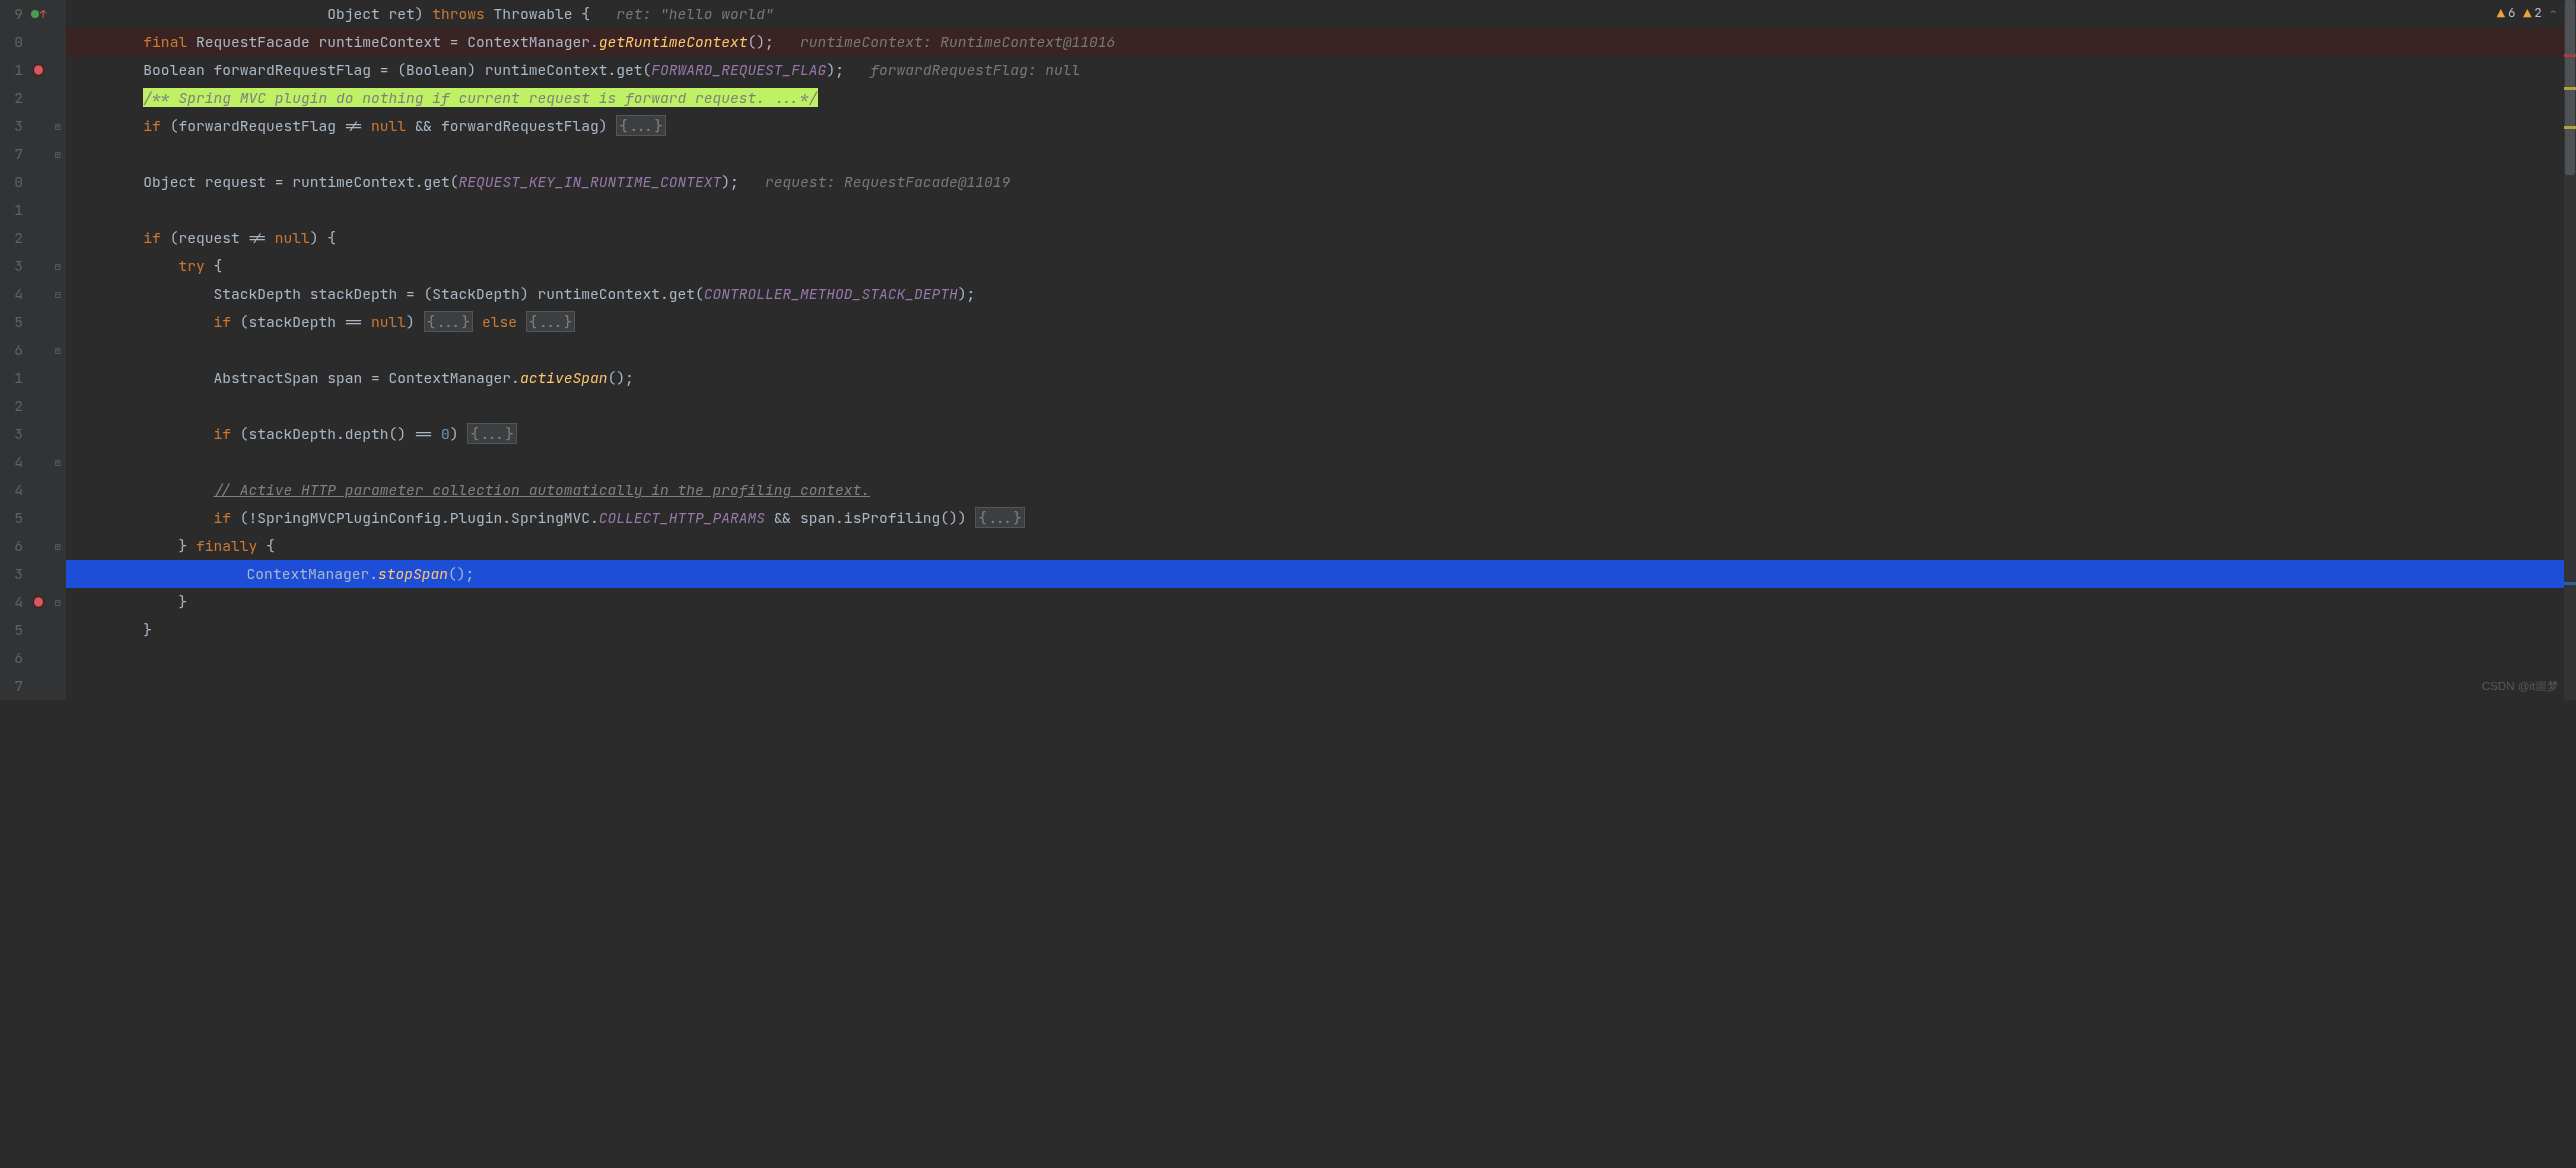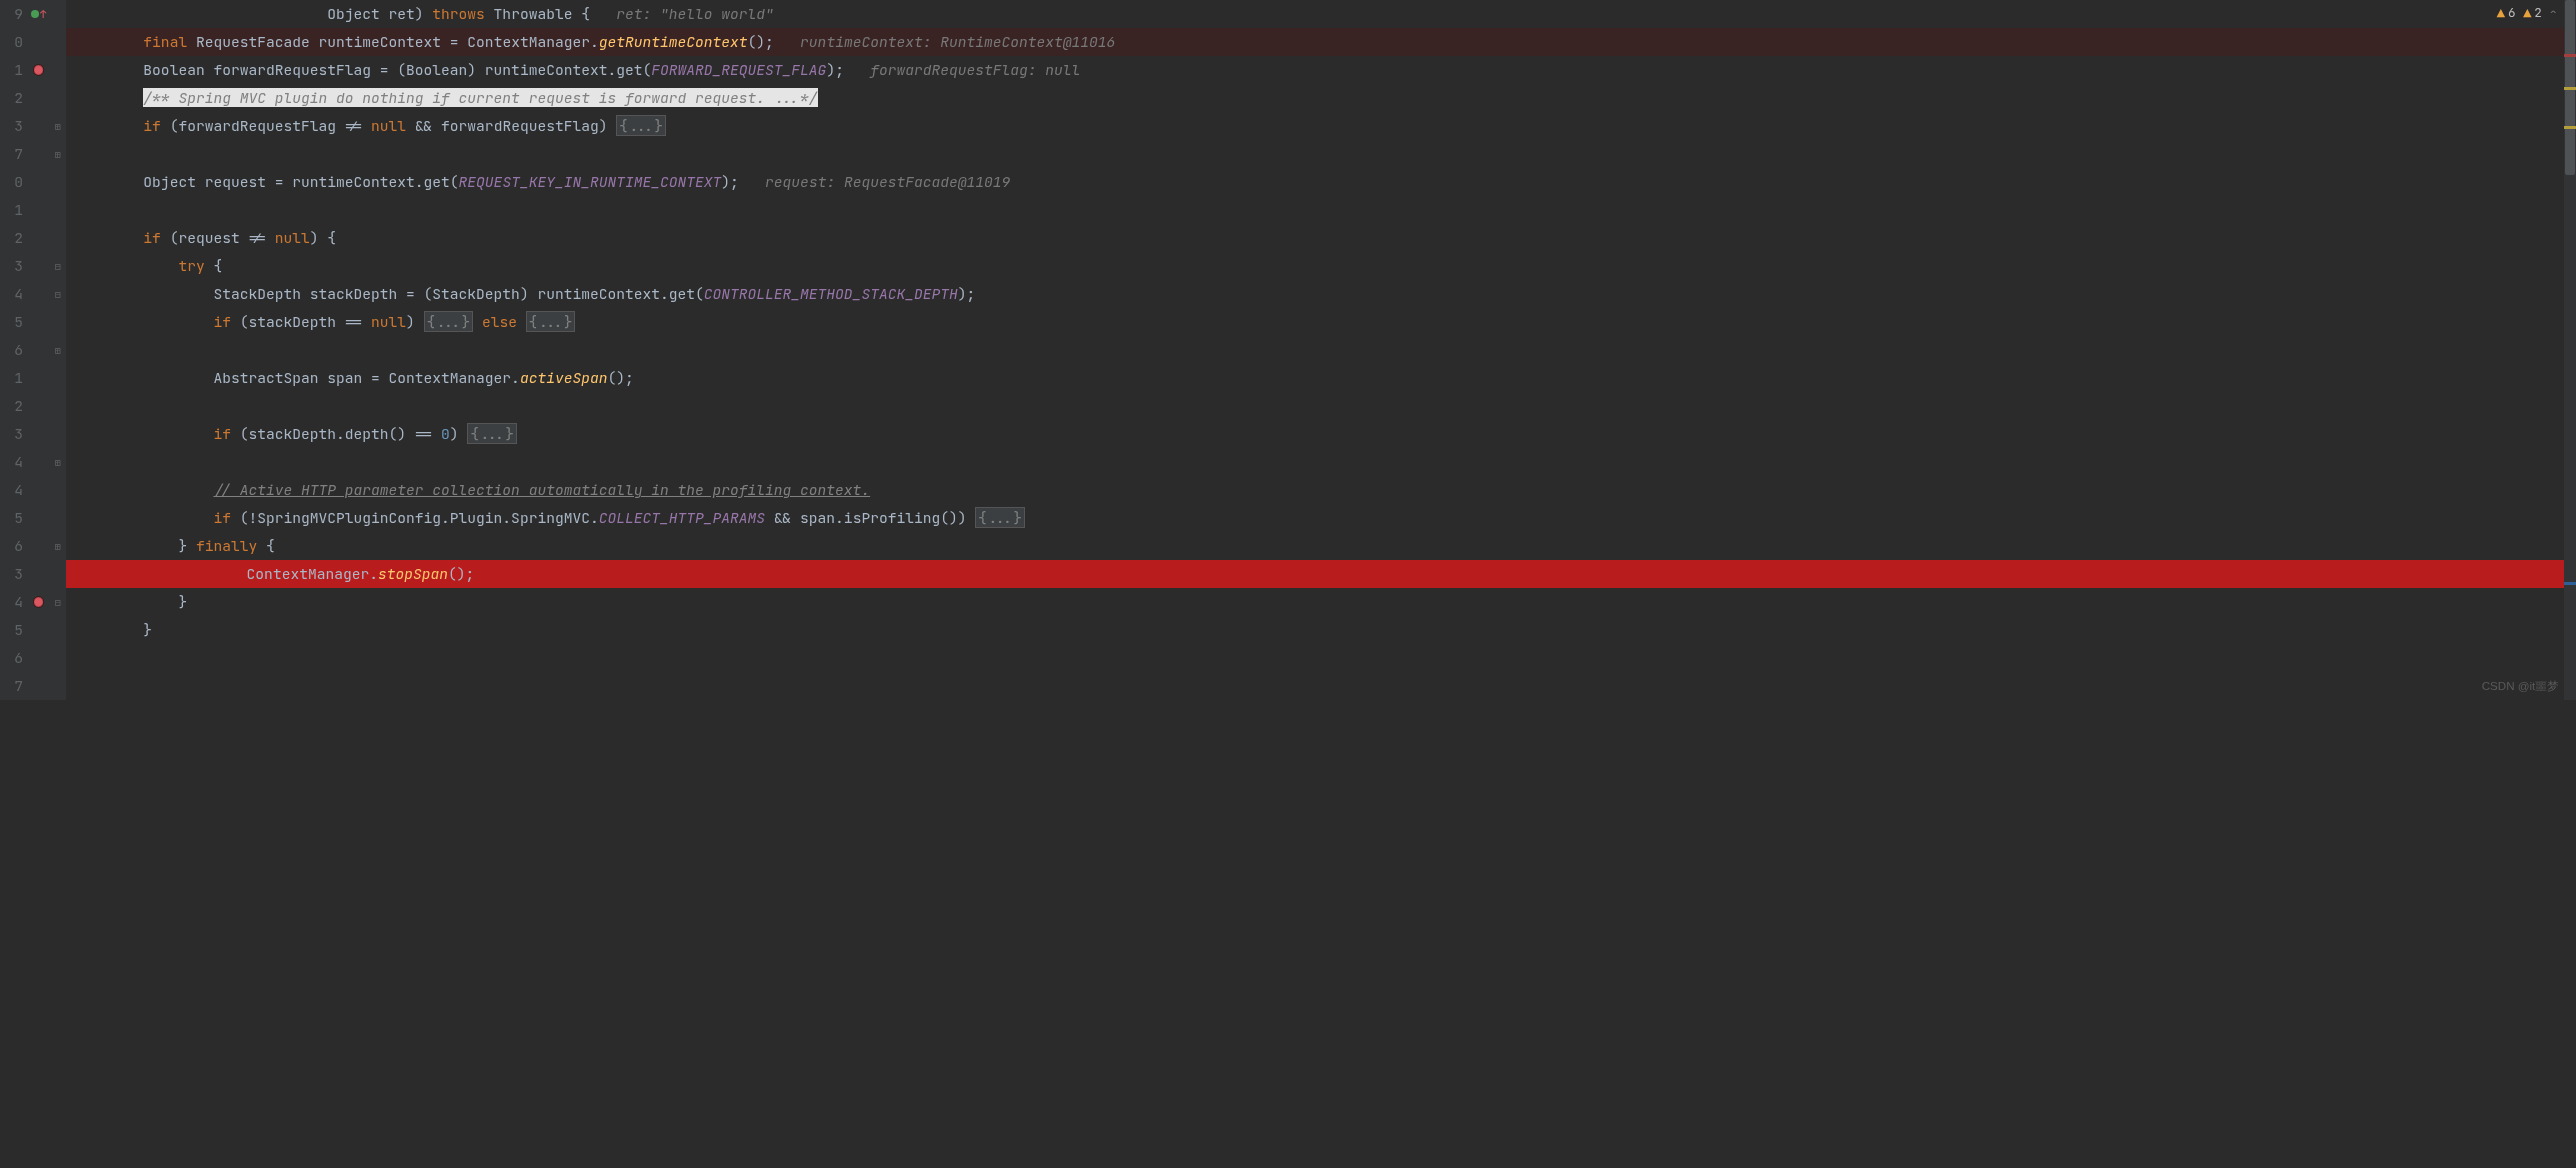--- a/index.html
+++ b/index.html
@@ -64,29 +64,29 @@
     .code-line {
       height: 28px;
       line-height: 28px;
       white-space: pre;
       padding-left: 7.8px;
     }
     .hl-breakpoint {
       background: #3a2323;
     }
     .hl-current {
-      background: #b91c1c;
+      background: #1d4ed8;
       padding-left: 41px;
     }
     .kw { color: #cc7832; }
     .method { color: #ffc66d; }
     .method-italic { color: #ffc66d; font-style: italic; }
     .const { color: #9876aa; font-style: italic; }
     .comment { color: #808080; font-style: italic; text-decoration: underline; }
-    .comment-doc { color: #808080; background: #e5e5e5; font-style: italic; }
+    .comment-doc { color: #808080; background: #bef264; font-style: italic; }
     .fold-box { color: #808080; background: #3c3f41; border: 1px solid #555; padding: 0 1.9px; }
     .inline-hint { color: #787878; font-style: italic; }
     .num { color: #6897bb; }
     .top-indicators {
       position: absolute;
       top: 3.9px;
       right: 19.4px;
       display: flex;
       gap: 7.8px;
       align-items: center;

